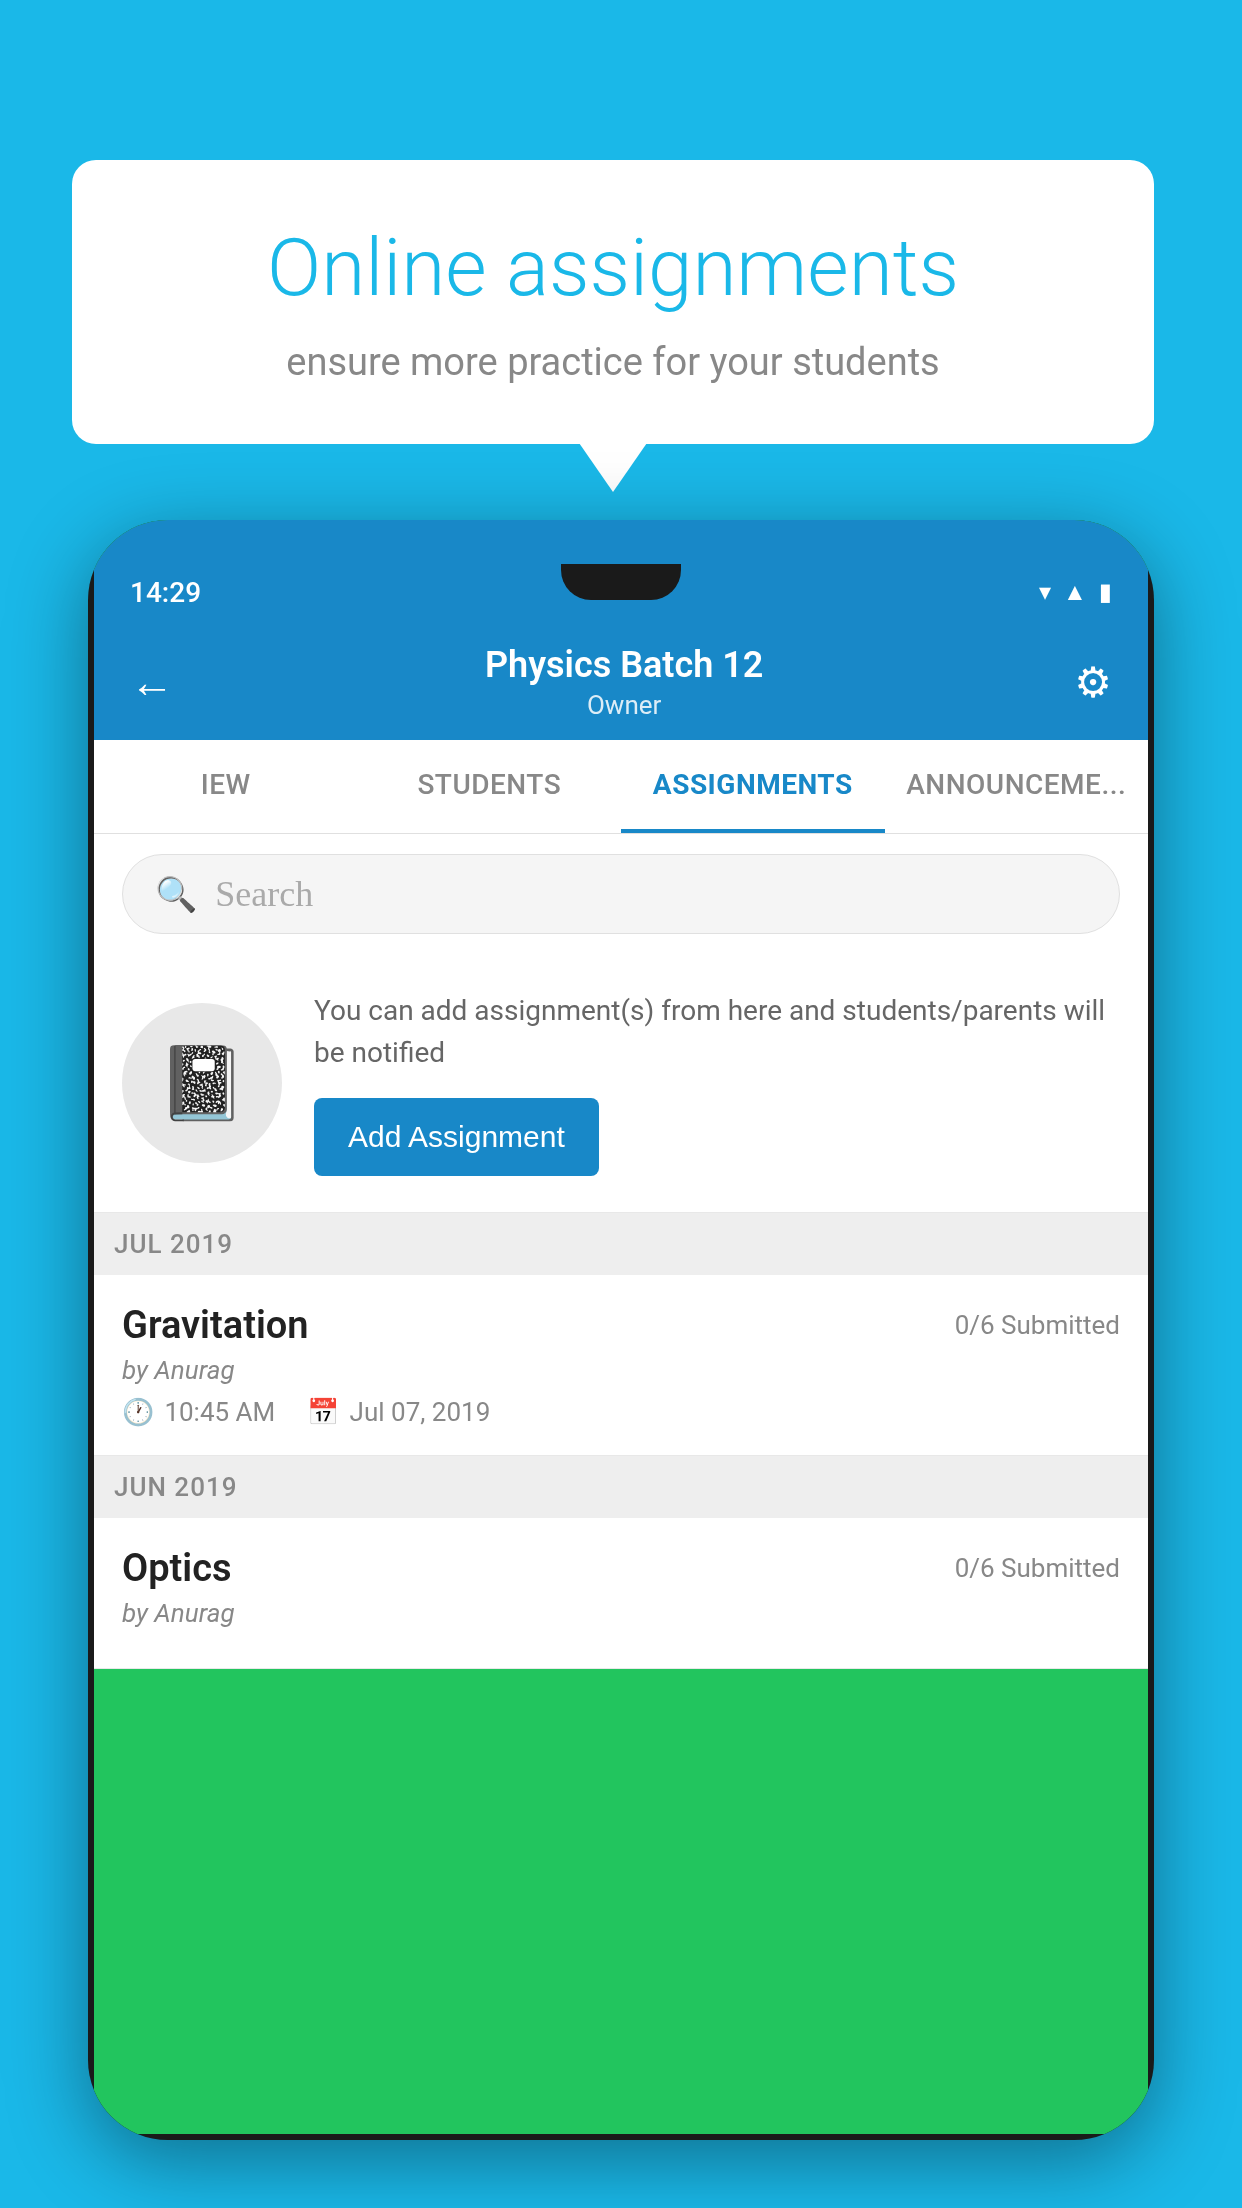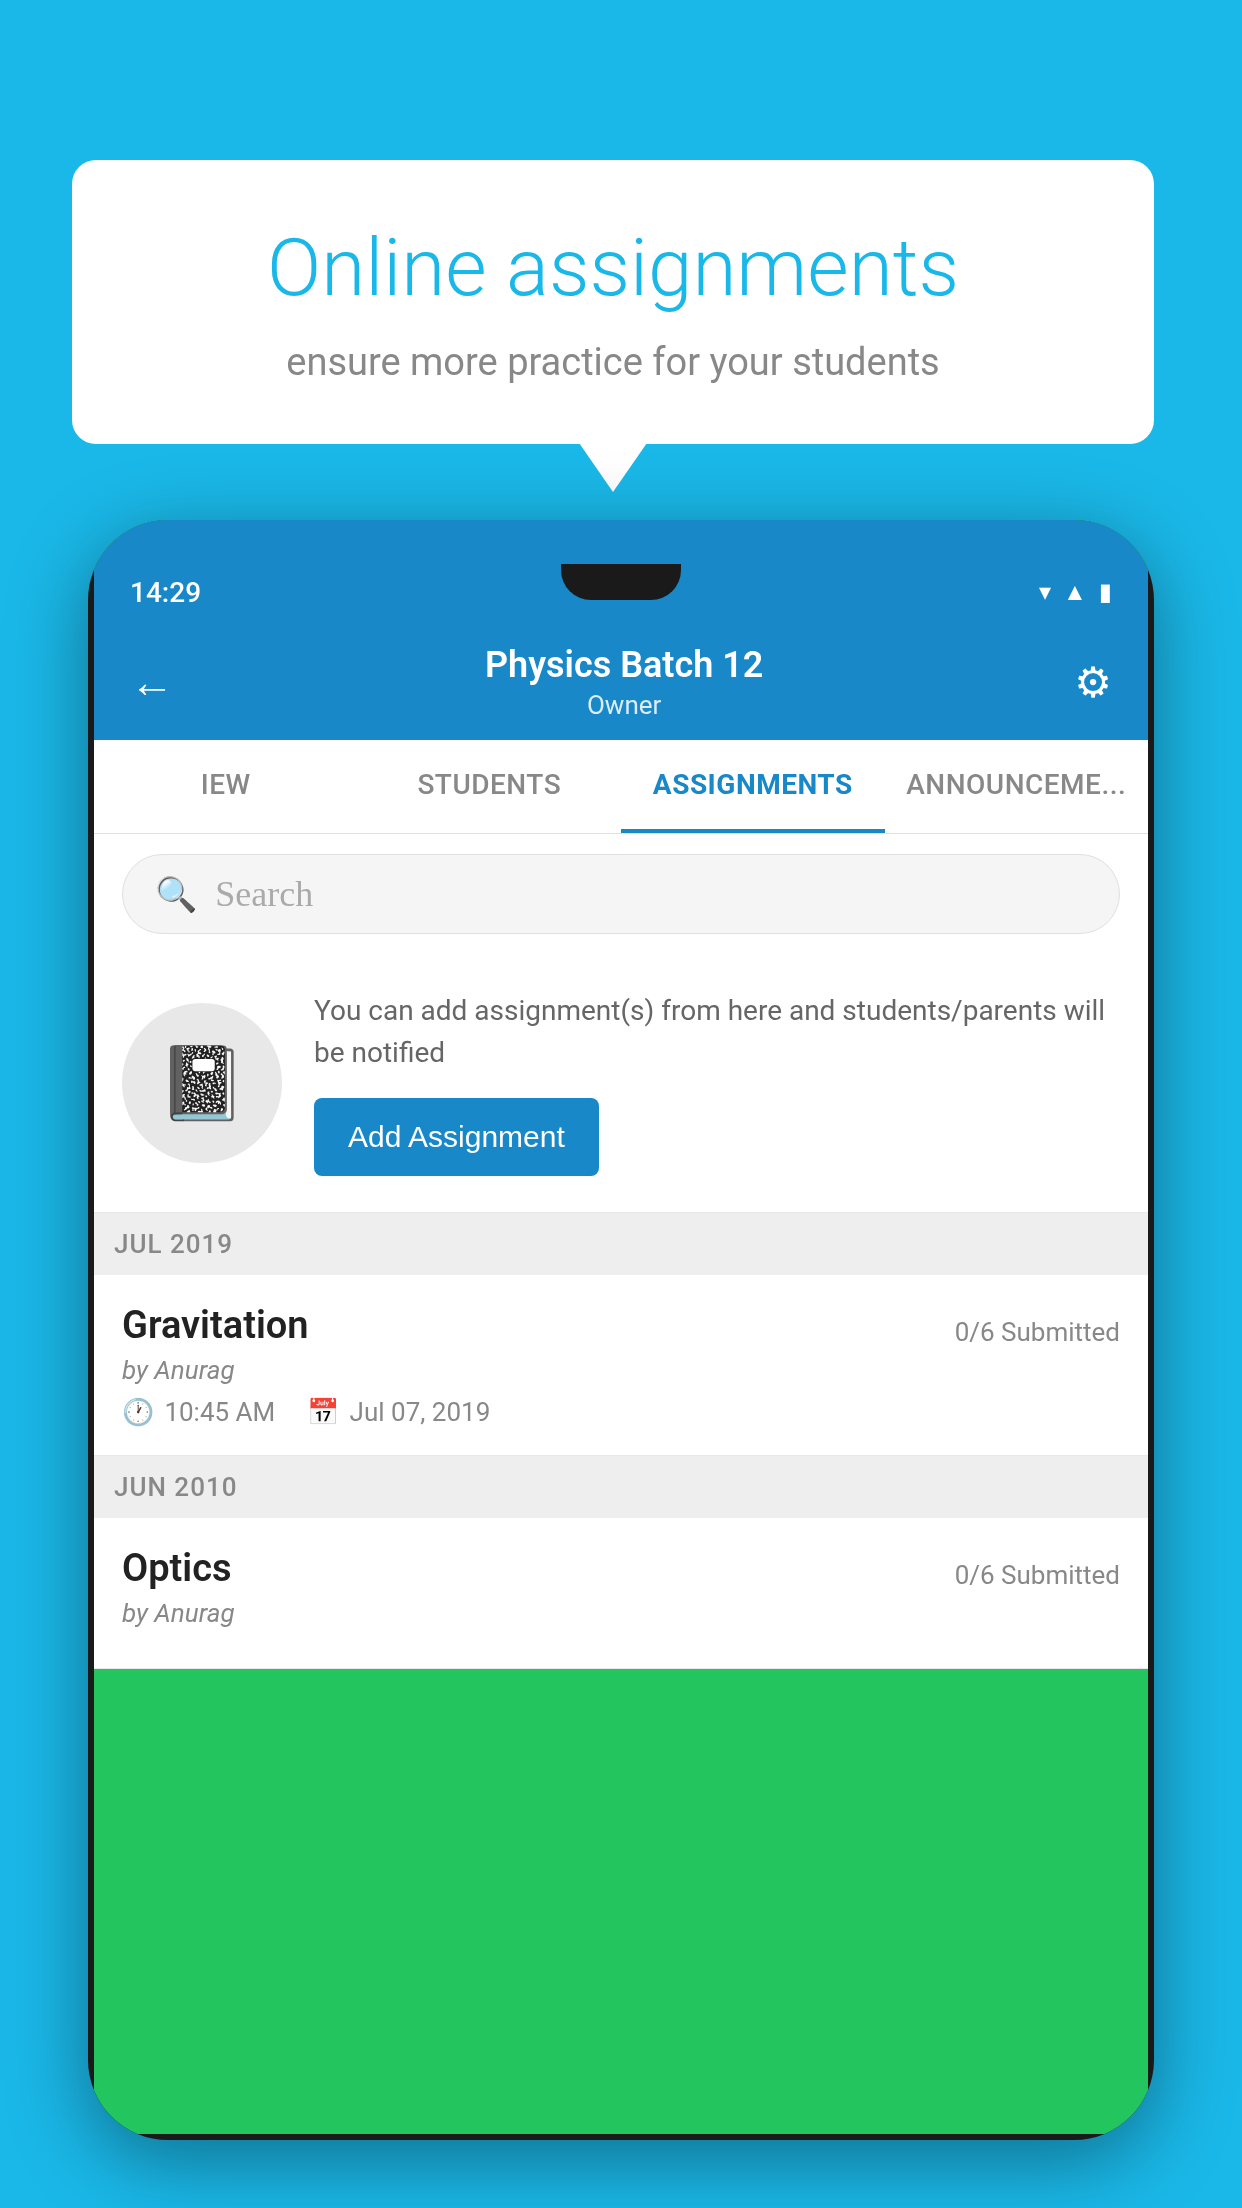--- a/index.html
+++ b/index.html
@@ -274,21 +274,21 @@
     
     .assignment-item {
       background: white;
       padding: 28px 28px;
       border-bottom: 1px solid #e8e8e8;
     }
 
     .assignment-row1 {
       display: flex;
       justify-content: space-between;
-      align-items: flex-end;
+      align-items: center;
       margin-bottom: 8px;
     }
 
     .assignment-name {
       font-size: 38px;
       font-weight: 600;
       color: #222;
     }
 
     .assignment-submitted {
@@ -407,21 +407,21 @@
           <span>10:45 AM</span>
         </div>
         <div class="assignment-date">
           <span>📅</span>
           <span>Jul 07, 2019</span>
         </div>
       </div>
     </div>
 
     <div class="section-header">
-      <span class="section-header-text">JUN 2010</span>
+      <span class="section-header-text">JUN 2019</span>
     </div>
 
     <div class="assignment-item">
       <div class="assignment-row1">
         <span class="assignment-name">Optics</span>
         <span class="assignment-submitted">0/6 Submitted</span>
       </div>
       <div class="assignment-row2">by Anurag</div>
     </div>
 

